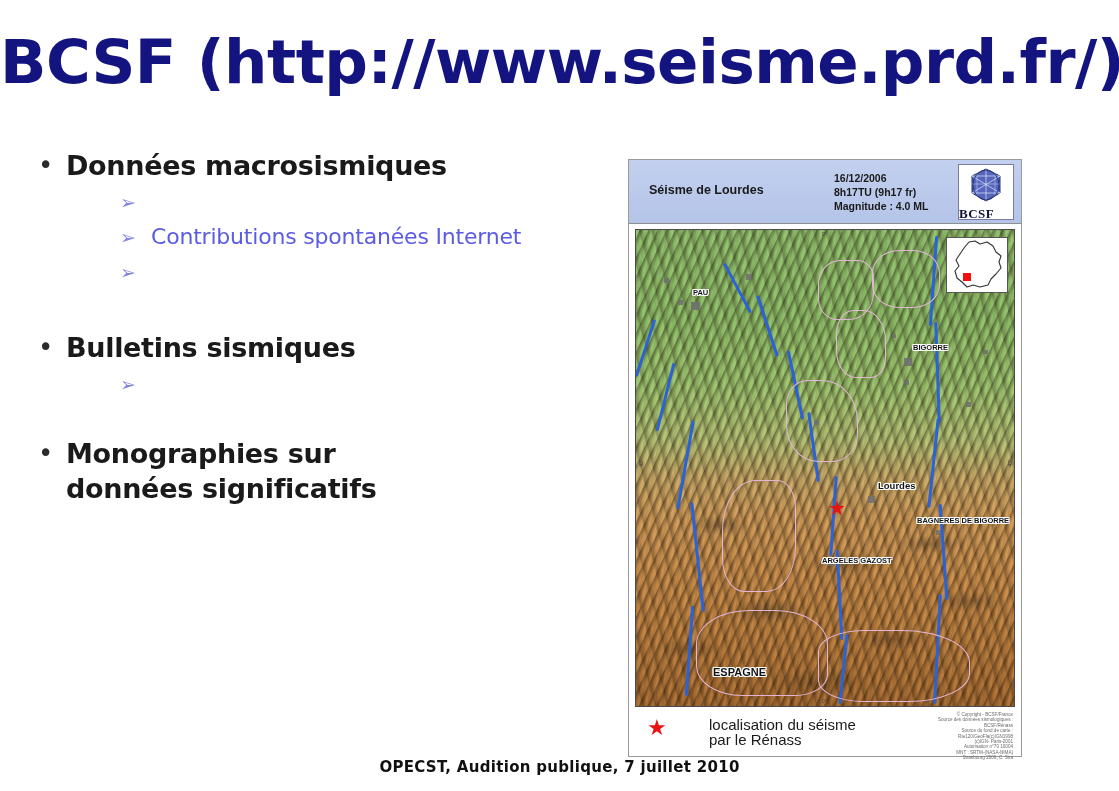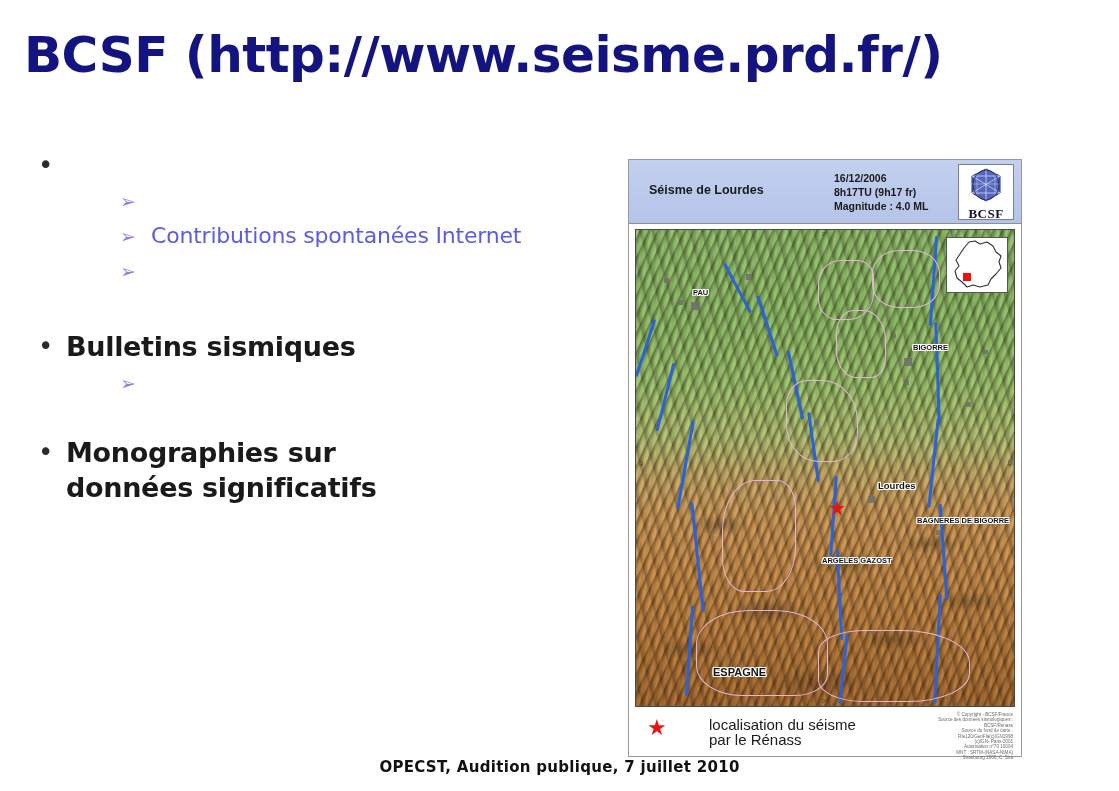--- a/index.html
+++ b/index.html
@@ -16,26 +16,25 @@
   }
 
   
   #slide-title {
     position: absolute;
     left: 0;
     top: 26px;
     width: 885px;
     text-align: center;
     font-family: "DejaVu Sans", sans-serif;
-    font-size: 50px;
+    font-size: 61px;
     font-weight: bold;
     letter-spacing: -0.5px;
     color: #141480;
     white-space: nowrap;
-    padding-left: 24px;
   }
 
   
   #content-list {
     position: absolute;
     left: 28px;
     top: 148px;
     width: 575px;
   }
   .bullet-block { margin-bottom: 4px; }
@@ -129,21 +128,20 @@
   }
   #bcsf-logo {
     position: absolute;
     right: 7px;
     top: 4px;
     width: 56px;
     height: 56px;
     background: #ffffff;
     border: 1px solid #7d7d9a;
     box-sizing: border-box;
-    text-align: center;
   }
   #bcsf-logo svg { display: block; margin: 2px auto 0; }
   #bcsf-logo-text {
     font-family: "Liberation Serif", serif;
     font-size: 13px;
     font-weight: bold;
     color: #111133;
     letter-spacing: 0.5px;
     line-height: 14px;
   }
@@ -317,20 +315,21 @@
 </head>
 <body>
 
 <div id="slide-title">BCSF (http://www.seisme.prd.fr/)</div>
 
 <div id="content-list">
 
   <div class="bullet-block">
     <div class="bullet-row">
       <span class="bullet-dot">•</span>
+      <span class="bullet-text">Données macrosismiques</span>
     </div>
     <div class="sub-row">
       <span class="sub-arrow">➢</span>
     </div>
     <div class="sub-row">
       <span class="sub-arrow">➢</span>
       <span class="sub-text">Contributions spontanées Internet</span>
     </div>
     <div class="sub-row">
       <span class="sub-arrow">➢</span>

